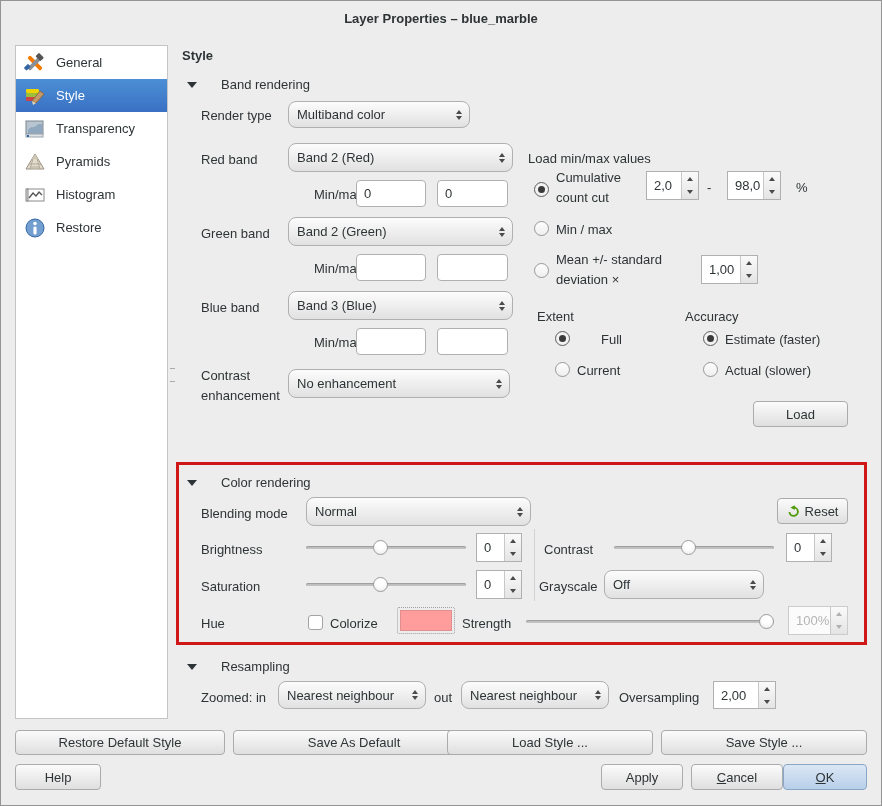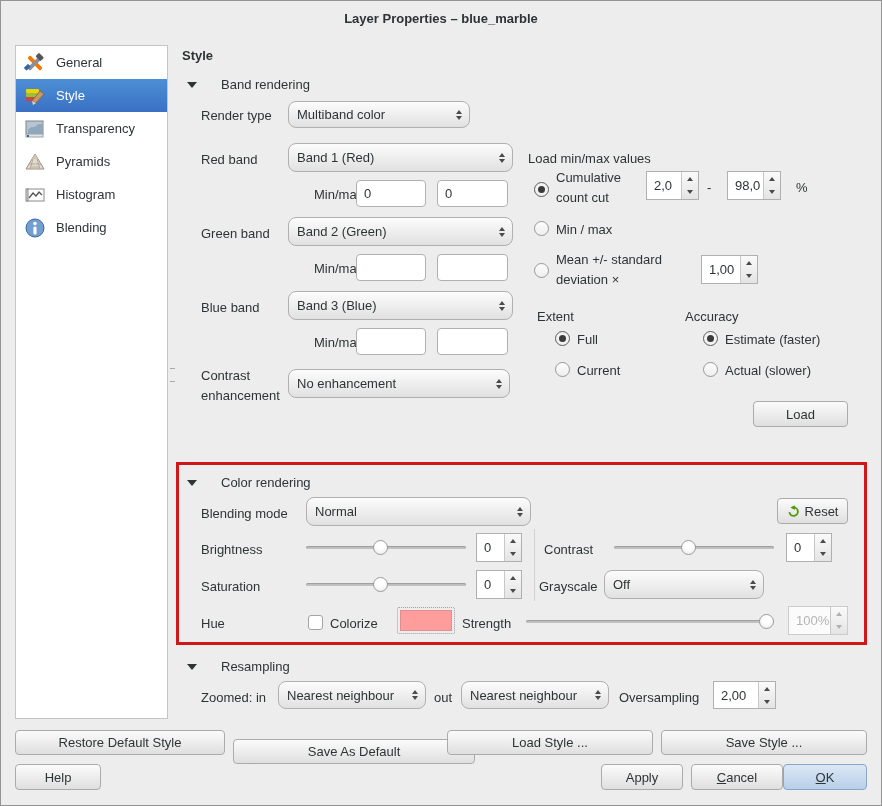--- a/index.html
+++ b/index.html
@@ -124,21 +124,21 @@
           <path d="M5 14 L9 9 L12 12 L15 8 L18 11" fill="none" stroke="#555" stroke-width="1.4"></path>
         </svg>
       <span>Histogram</span>
     </div>
     <div class="side-item">
       <svg width="22" height="22" viewBox="0 0 22 22">
           <circle cx="11" cy="11" r="9" fill="#729fcf" stroke="#3465a4"></circle>
           <circle cx="11" cy="6.5" r="1.8" fill="#ffffff"></circle>
           <rect x="9.4" y="9.5" width="3.2" height="8" rx="1.5" fill="#ffffff"></rect>
         </svg>
-      <span>Blending</span>
+      <span>Restore</span>
     </div>
   </div>
 
   <div class="splitter">
       <i></i>
       <i></i>
     </div>
 
   <div class="heading" style="left:181px; top:47px;">Style</div>
 
@@ -151,21 +151,21 @@
   <div class="combo" style="left:287px; top:100px; width:182px; height:27px;">
     <span>Multiband color</span>
     <span class="arrows">
         <span class="arr-up"></span>
         <span class="arr-dn"></span>
       </span>
   </div>
 
   <div class="lbl" style="left:200px; top:149px;">Red band</div>
   <div class="combo" style="left:287px; top:142px; width:225px; height:29px;">
-    <span>Band 1 (Red)</span>
+    <span>Band 2 (Red)</span>
     <span class="arrows">
         <span class="arr-up"></span>
         <span class="arr-dn"></span>
       </span>
   </div>
   <div class="lbl" style="left:313px; top:184px;">Min/max</div>
   <div class="txt" style="left:355px; top:179px; width:70px; height:27px;">
       <span>0</span>
     </div>
   <div class="txt" style="left:436px; top:179px; width:71px; height:27px;">
@@ -245,21 +245,21 @@
           <span class="arr-up"></span>
         </span>
         <span class="b">
           <span class="arr-dn"></span>
         </span>
       </span>
   </div>
 
   <div class="lbl" style="left:536px; top:306px;">Extent</div>
   <div class="radio checked" style="left:554px; top:330px;"></div>
-  <div class="lbl" style="left:576px; top:329px;">Full</div>
+  <div class="lbl" style="left:600px; top:329px;">Full</div>
   <div class="radio" style="left:554px; top:361px;"></div>
   <div class="lbl" style="left:576px; top:360px;">Current</div>
 
   <div class="lbl" style="left:684px; top:306px;">Accuracy</div>
   <div class="radio checked" style="left:702px; top:330px;"></div>
   <div class="lbl" style="left:724px; top:329px;">Estimate (faster)</div>
   <div class="radio" style="left:702px; top:361px;"></div>
   <div class="lbl" style="left:724px; top:360px;">Actual (slower)</div>
 
   <div class="btn" style="left:752px; top:400px; width:95px; height:26px;">
@@ -403,21 +403,21 @@
         </span>
         <span class="b">
           <span class="arr-dn"></span>
         </span>
       </span>
   </div>
 
   <div class="btn" style="left:14px; top:729px; width:210px; height:25px;">
     <span>Restore Default Style</span>
   </div>
-  <div class="btn" style="left:232px; top:729px; width:242px; height:25px;margin-top:9px;">
+  <div class="btn" style="left:232px; top:729px; width:242px; height:25px;">
     <span>Save As Default</span>
   </div>
   <div class="btn" style="left:660px; top:729px; width:206px; height:25px;">
     <span>Save Style ...</span>
   </div>
   <div class="btn" style="left:446px; top:729px; width:206px; height:25px;">
     <span>Load Style ...</span>
   </div>
 
   <div class="btn" style="left:14px; top:763px; width:86px; height:26px;">

